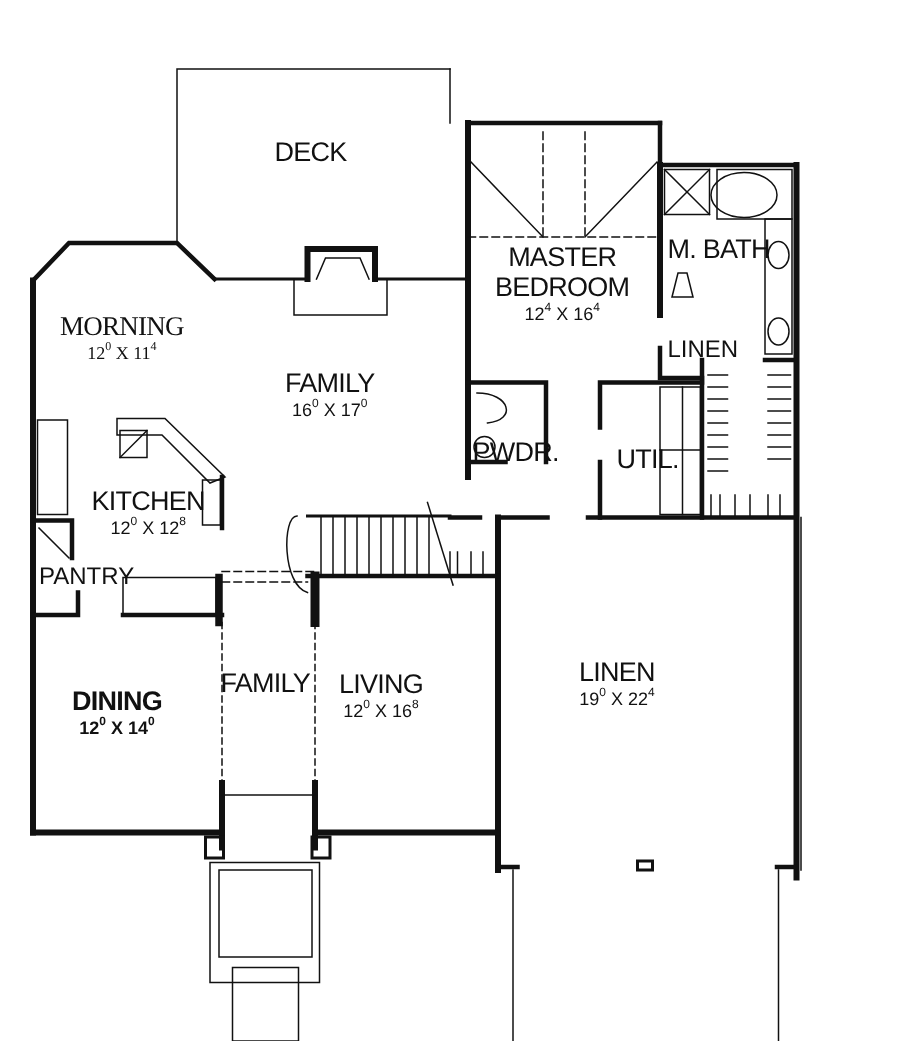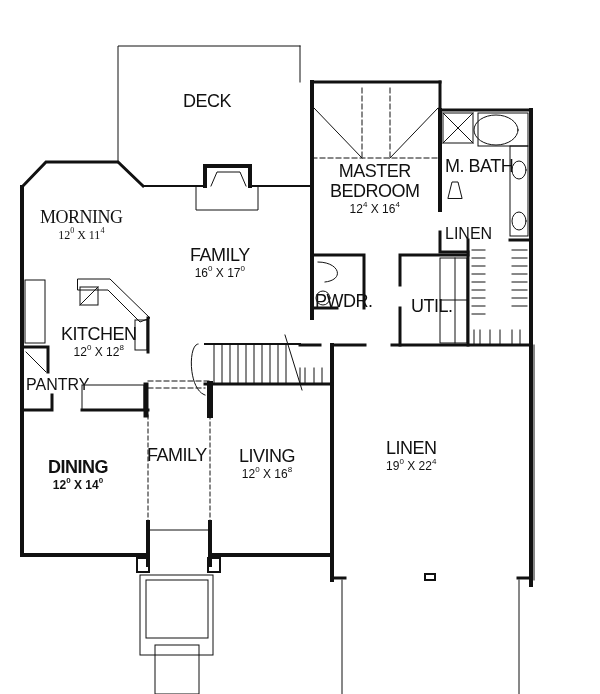--- a/index.html
+++ b/index.html
@@ -206,21 +206,21 @@
 
 <div class="lbl" style="left:48px;top:458px;font-weight:bold;">
   <span class="name">DINING</span>
   <span class="dim"><span>12</span><sup>0</sup> <span>X</span> <span>14</span><sup>0</sup></span>
 </div>
 
 <div class="lbl" style="left:147px;top:446px;">
   <span class="name">FAMILY</span>
 </div>
 
-<div class="lbl" style="left:239px;top:447px;">
+<div class="lbl" style="left:226px;top:447px;">
   <span class="name">LIVING</span>
   <span class="dim"><span>12</span><sup>0</sup> <span>X</span> <span>16</span><sup>8</sup></span>
 </div>
 
 <div class="lbl" style="left:386px;top:439px;">
   <span class="name">LINEN</span>
   <span class="dim"><span>19</span><sup>0</sup> <span>X</span> <span>22</span><sup>4</sup></span>
 </div>
 
 </body></html>

